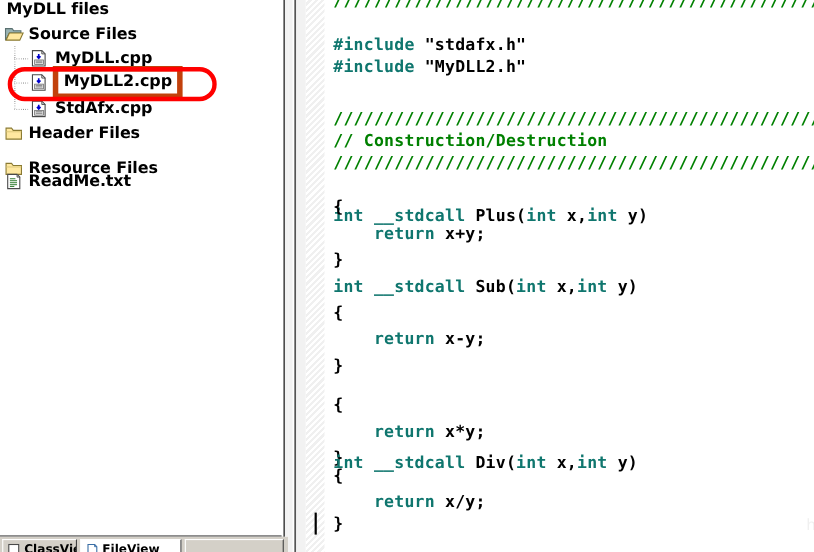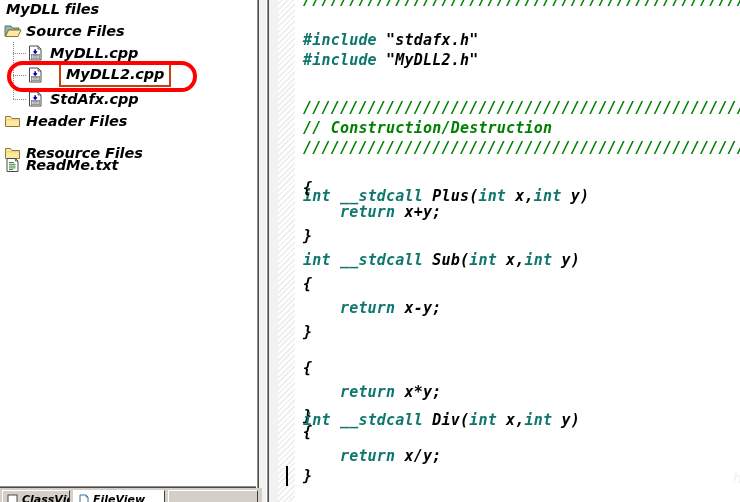--- a/index.html
+++ b/index.html
@@ -12,21 +12,20 @@
     height: 502px;
     overflow: hidden;
     font-family: "DejaVu Sans", sans-serif;
     position: relative;
   }
 
   #app {
     position: absolute;
     inset: 0;
     display: block;
-    font-style: italic;
   }
 
   
   #workspace-pane {
     position: absolute;
     left: 0;
     top: 0;
     width: 262px;
     height: 488px;
     background: #ffffff;
@@ -81,23 +80,23 @@
     font-size: 14.5px;
     font-weight: bold;
     color: #000000;
     letter-spacing: -0.1px;
   }
   .tree-label {
     padding-left: 4px;
     line-height: 1;
   }
   .tree-label.selected {
-    border: 2px solid #c2410c;
+    border: 5px solid #c2410c;
     padding: 2px 5px 3px 5px;
-    margin-left: 13px;
+    margin-left: 2px;
     background: #ffffff;
   }
 
   
   .tree-dots {
     position: absolute;
     width: 17px;
     height: 22px;
   }
   .tree-dots::before {

